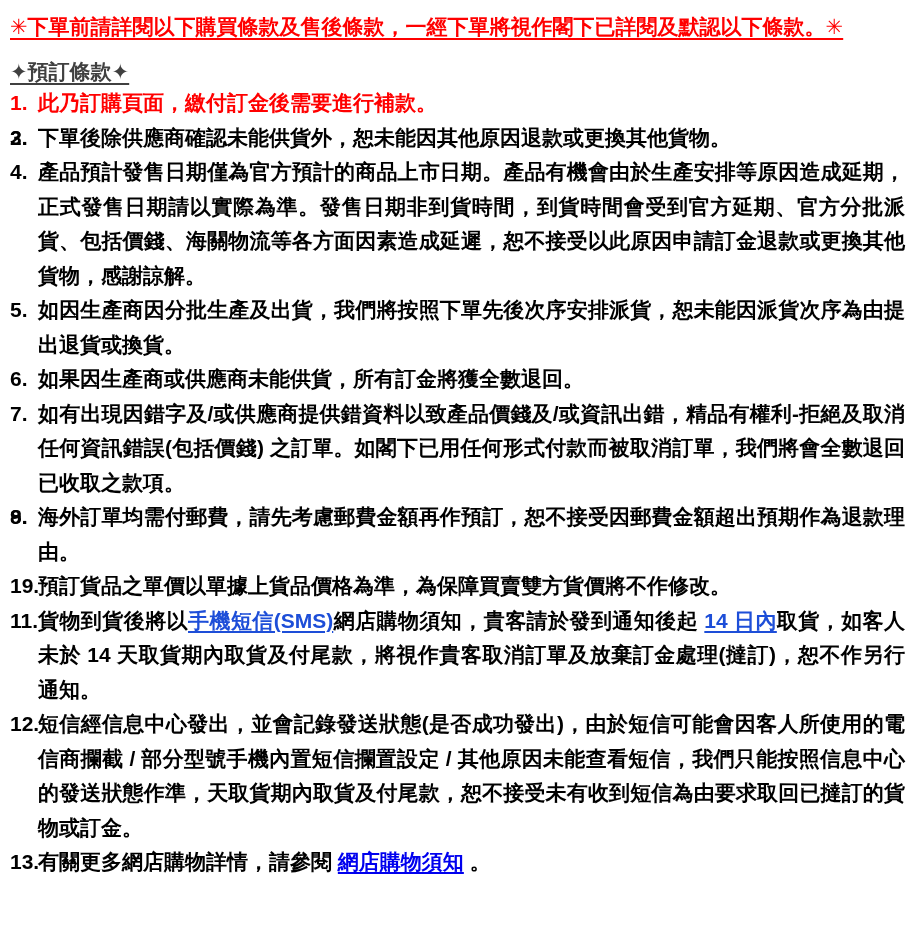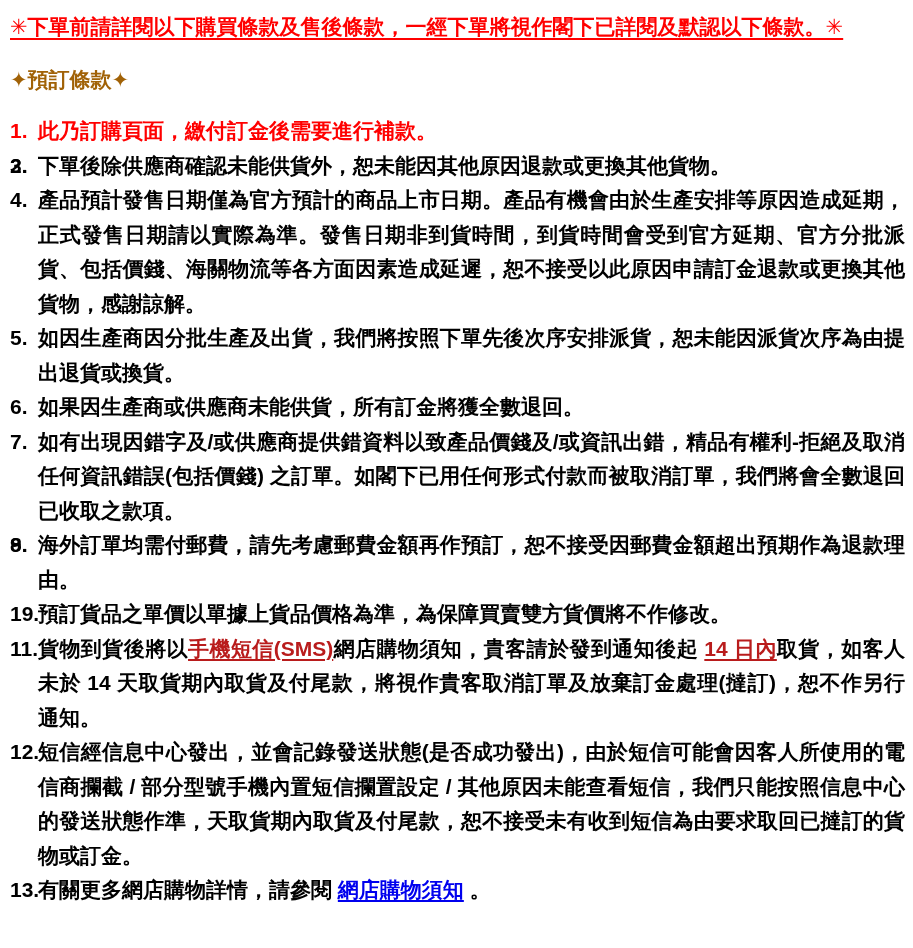--- a/index.html
+++ b/index.html
@@ -20,51 +20,52 @@
     width: 913px;
     padding: 12px 8px 0 10px;
   }
   .header-notice {
     font-size: 21px;
     line-height: 30px;
     color: #ff0000;
     text-decoration: underline;
     text-decoration-thickness: 2px;
     text-underline-offset: 4px;
-    margin-bottom: 25px;
+    margin-bottom: 17px;
   }
   .section-title {
     display: inline-block;
     font-size: 21px;
     line-height: 26px;
-    color: #a16207;
+    color: #404040;
+    text-decoration: underline;
     text-decoration-thickness: 2px;
     text-underline-offset: 4px;
-    margin-bottom: 21px;
+    margin-bottom: 1px;
   }
   .terms {
     font-size: 21px;
   }
   .term {
     position: relative;
     padding-left: 28px;
     line-height: 34.5px;
     text-align: justify;
   }
   .term .num {
     position: absolute;
     left: 0;
     top: 0;
     white-space: nowrap;
   }
   .term-red {
     color: #ff0000;
   }
   .seg-red-u {
-    color: #b91c1c;
+    color: #1d4ed8;
     text-decoration: underline;
     text-decoration-thickness: 2px;
     text-underline-offset: 3px;
   }
   .seg-link {
     color: #0000ee;
     text-decoration: underline;
     text-decoration-thickness: 2px;
     text-underline-offset: 3px;
     cursor: pointer;

